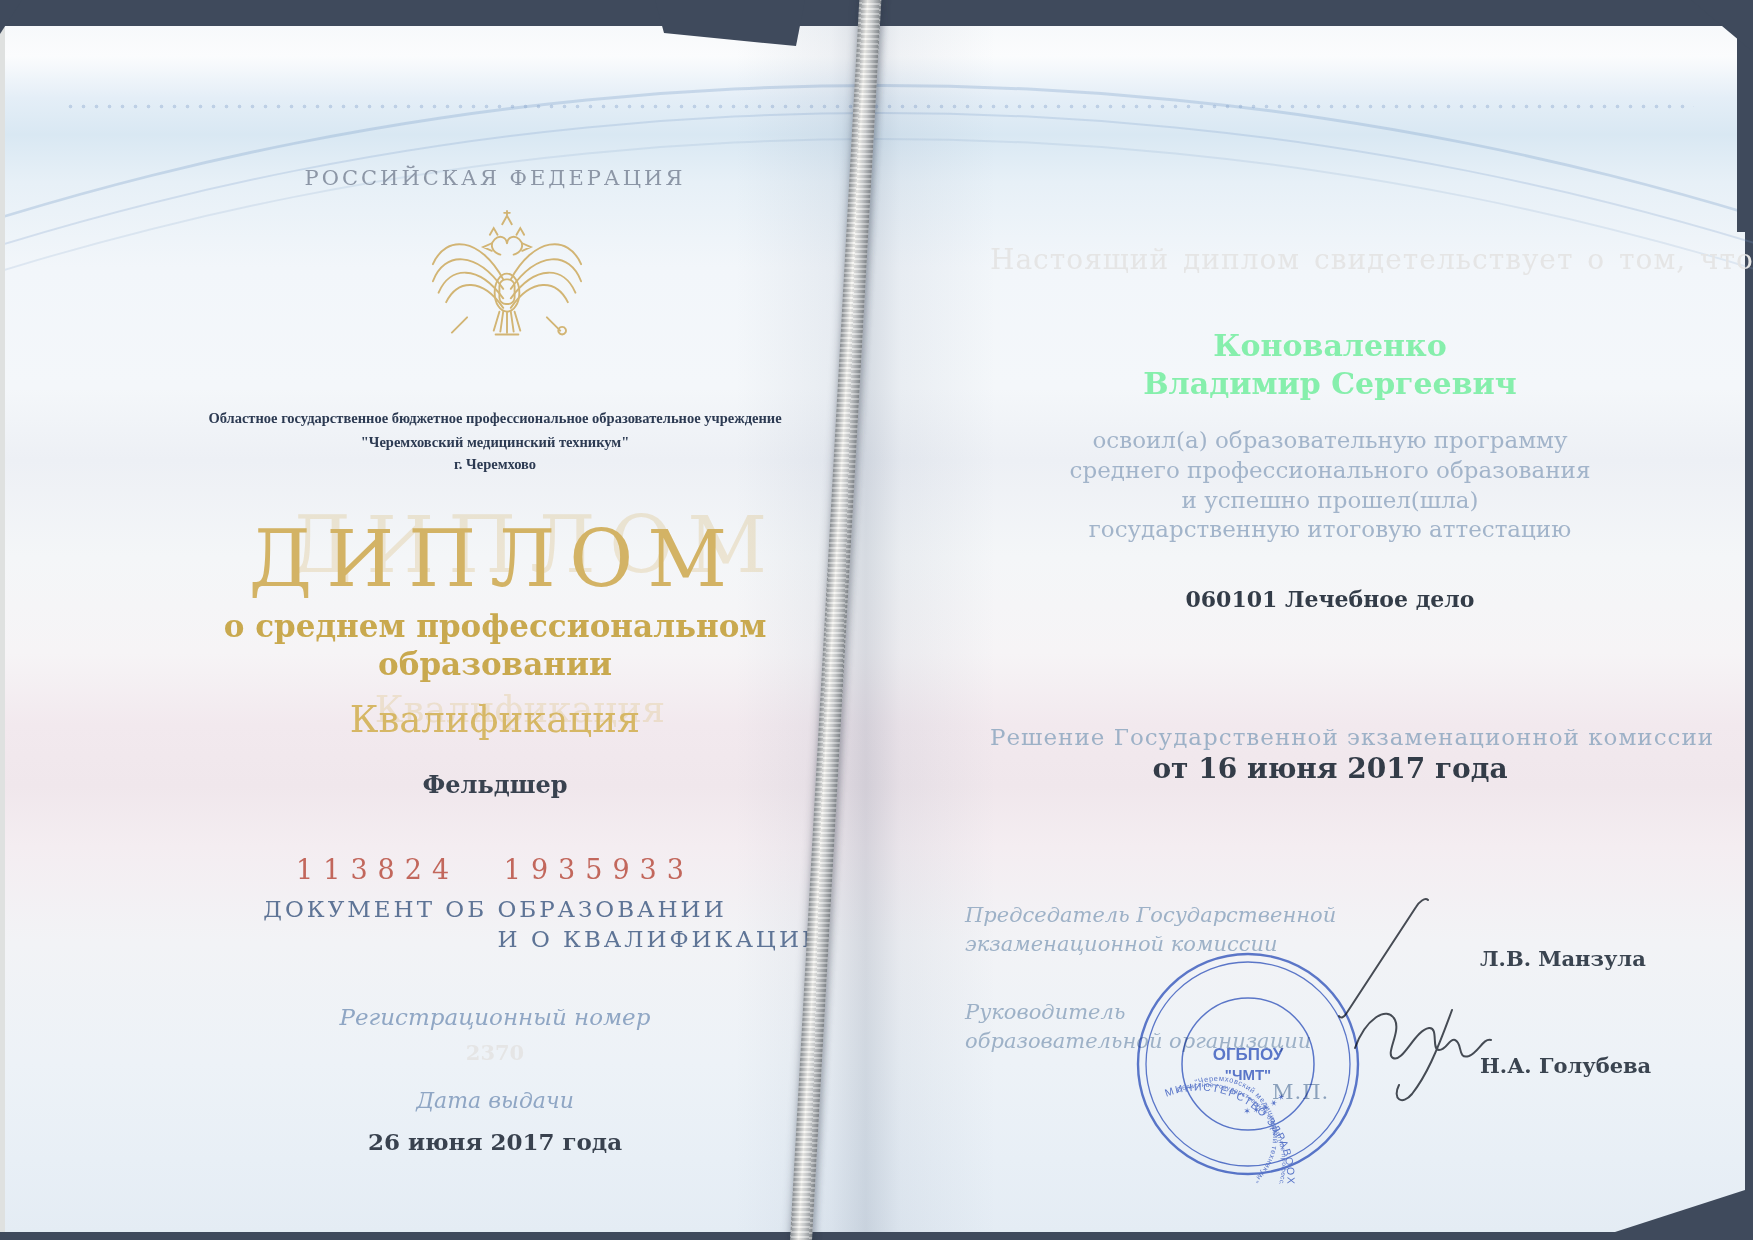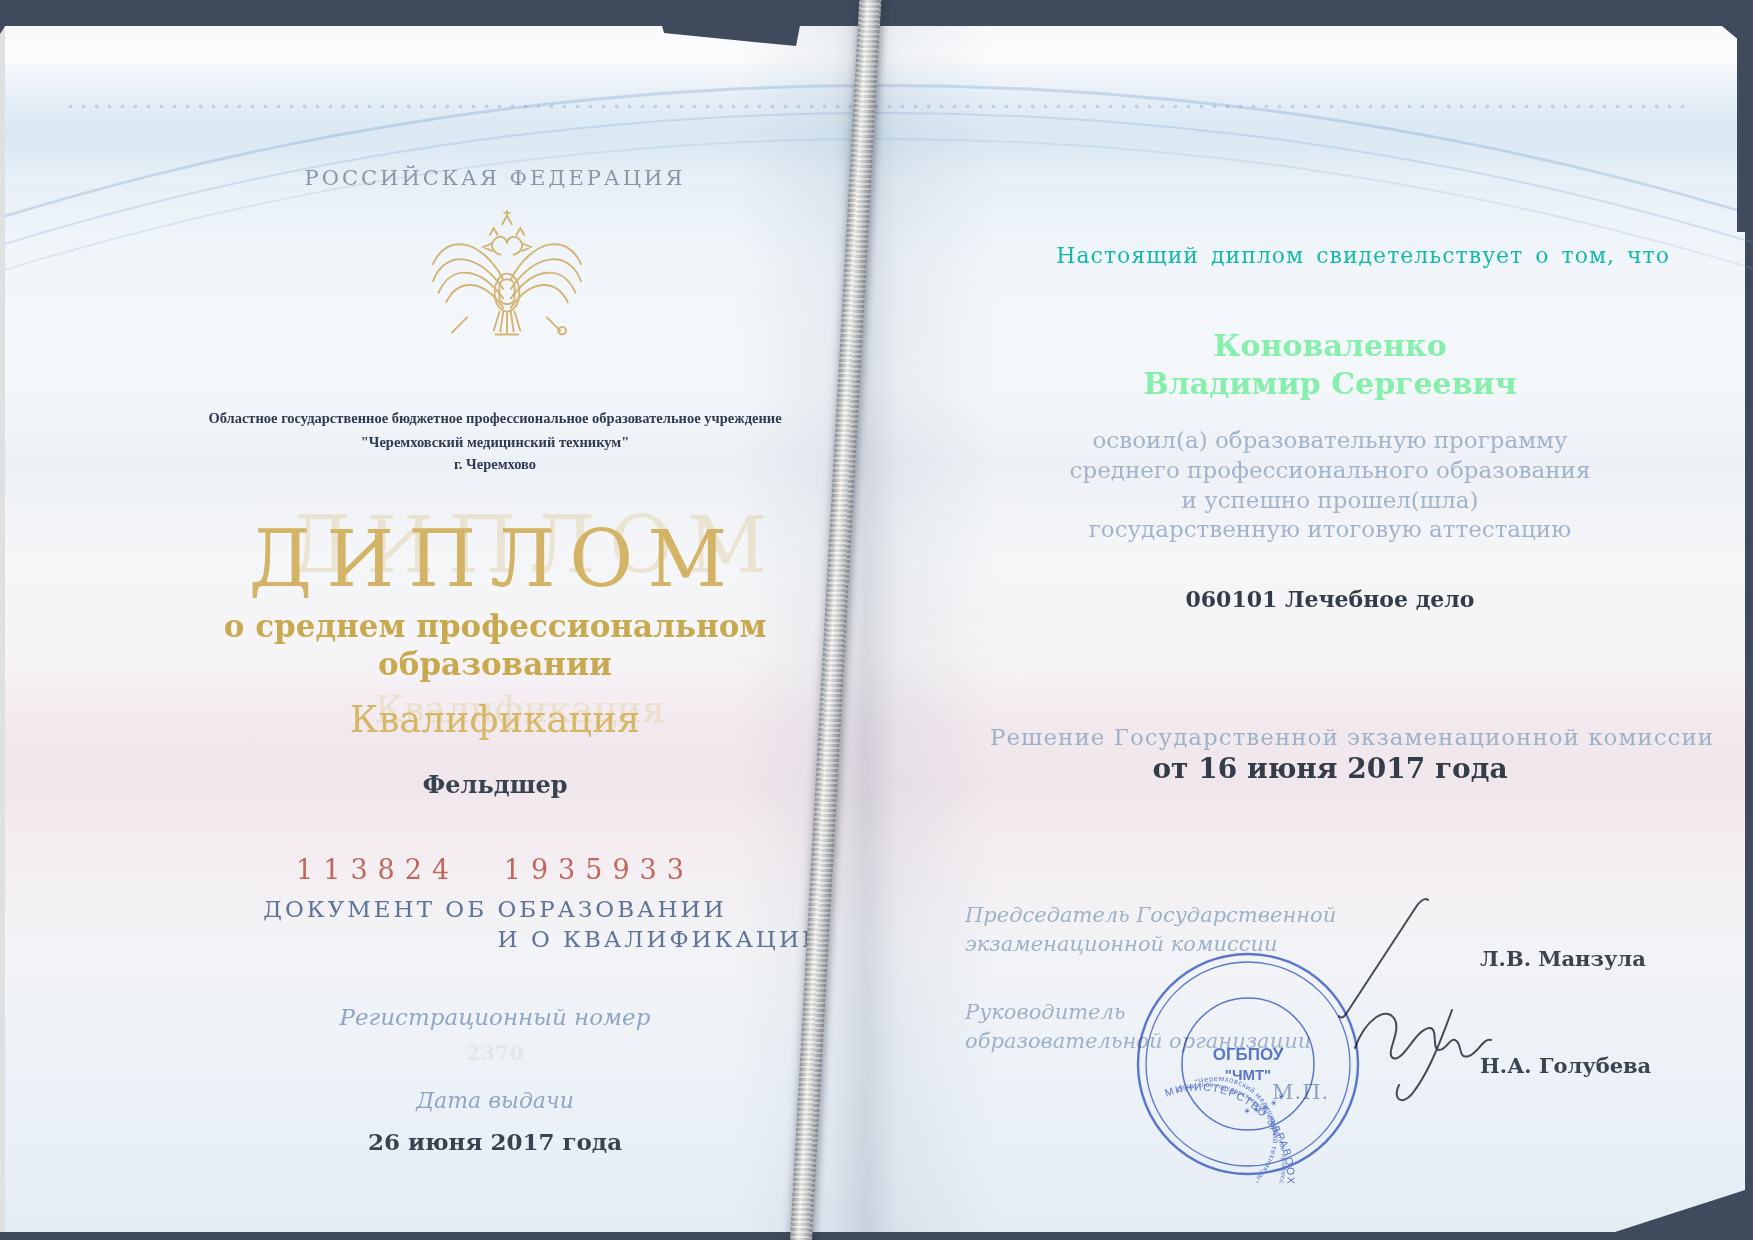--- a/index.html
+++ b/index.html
@@ -59,21 +59,21 @@
   .qual-value{top:770px;font-size:24px;font-weight:bold;color:#39424f;}
   .serial{top:854px;font-size:27px;color:#c2675c;letter-spacing:10px;word-spacing:26px;}
   .doctype{font-size:23px;color:#5e7496;letter-spacing:3px;}
   #doc1{top:896px;} #doc2{top:926px;text-align:right;}
   .muted-label{font-size:23px;font-style:italic;color:#8fa6c4;}
   #reg-label{top:1004px;}
   #reg-value{top:1040px;font-size:21px;font-weight:bold;color:#e5e5e5;}
   #date-label{top:1088px;font-size:22px;}
   #date-value{top:1128px;font-size:23px;font-weight:bold;color:#39424f;}
 
-  #statement{top:243px;font-size:22px;color:#14b8a6;letter-spacing:1px;word-spacing:4px;text-align:right;}
+  #statement{top:243px;font-size:28px;color:#e5e5e5;letter-spacing:1px;word-spacing:4px;text-align:right;}
   .holder{font-size:30px;font-weight:bold;color:#86efac;}
   #holder1{top:328px;} #holder2{top:366px;}
   .prog{font-size:23px;color:#a2b4ca;}
   #prog1{top:427px;} #prog2{top:457px;} #prog3{top:487px;} #prog4{top:516px;}
   #specialty{top:586px;font-size:22px;font-weight:bold;color:#333c48;}
   #decision{top:724px;font-size:23px;color:#9db1c7;letter-spacing:1px;}
   #decision-date{top:752px;font-size:28px;font-weight:bold;color:#333c48;}
   .sig-title{position:absolute;left:965px;width:460px;font-size:21px;font-style:italic;color:#9db1c7;white-space:nowrap;}
   #chair1{top:903px;} #chair2{top:932px;}
   #head1{top:1000px;} #head2{top:1029px;}

